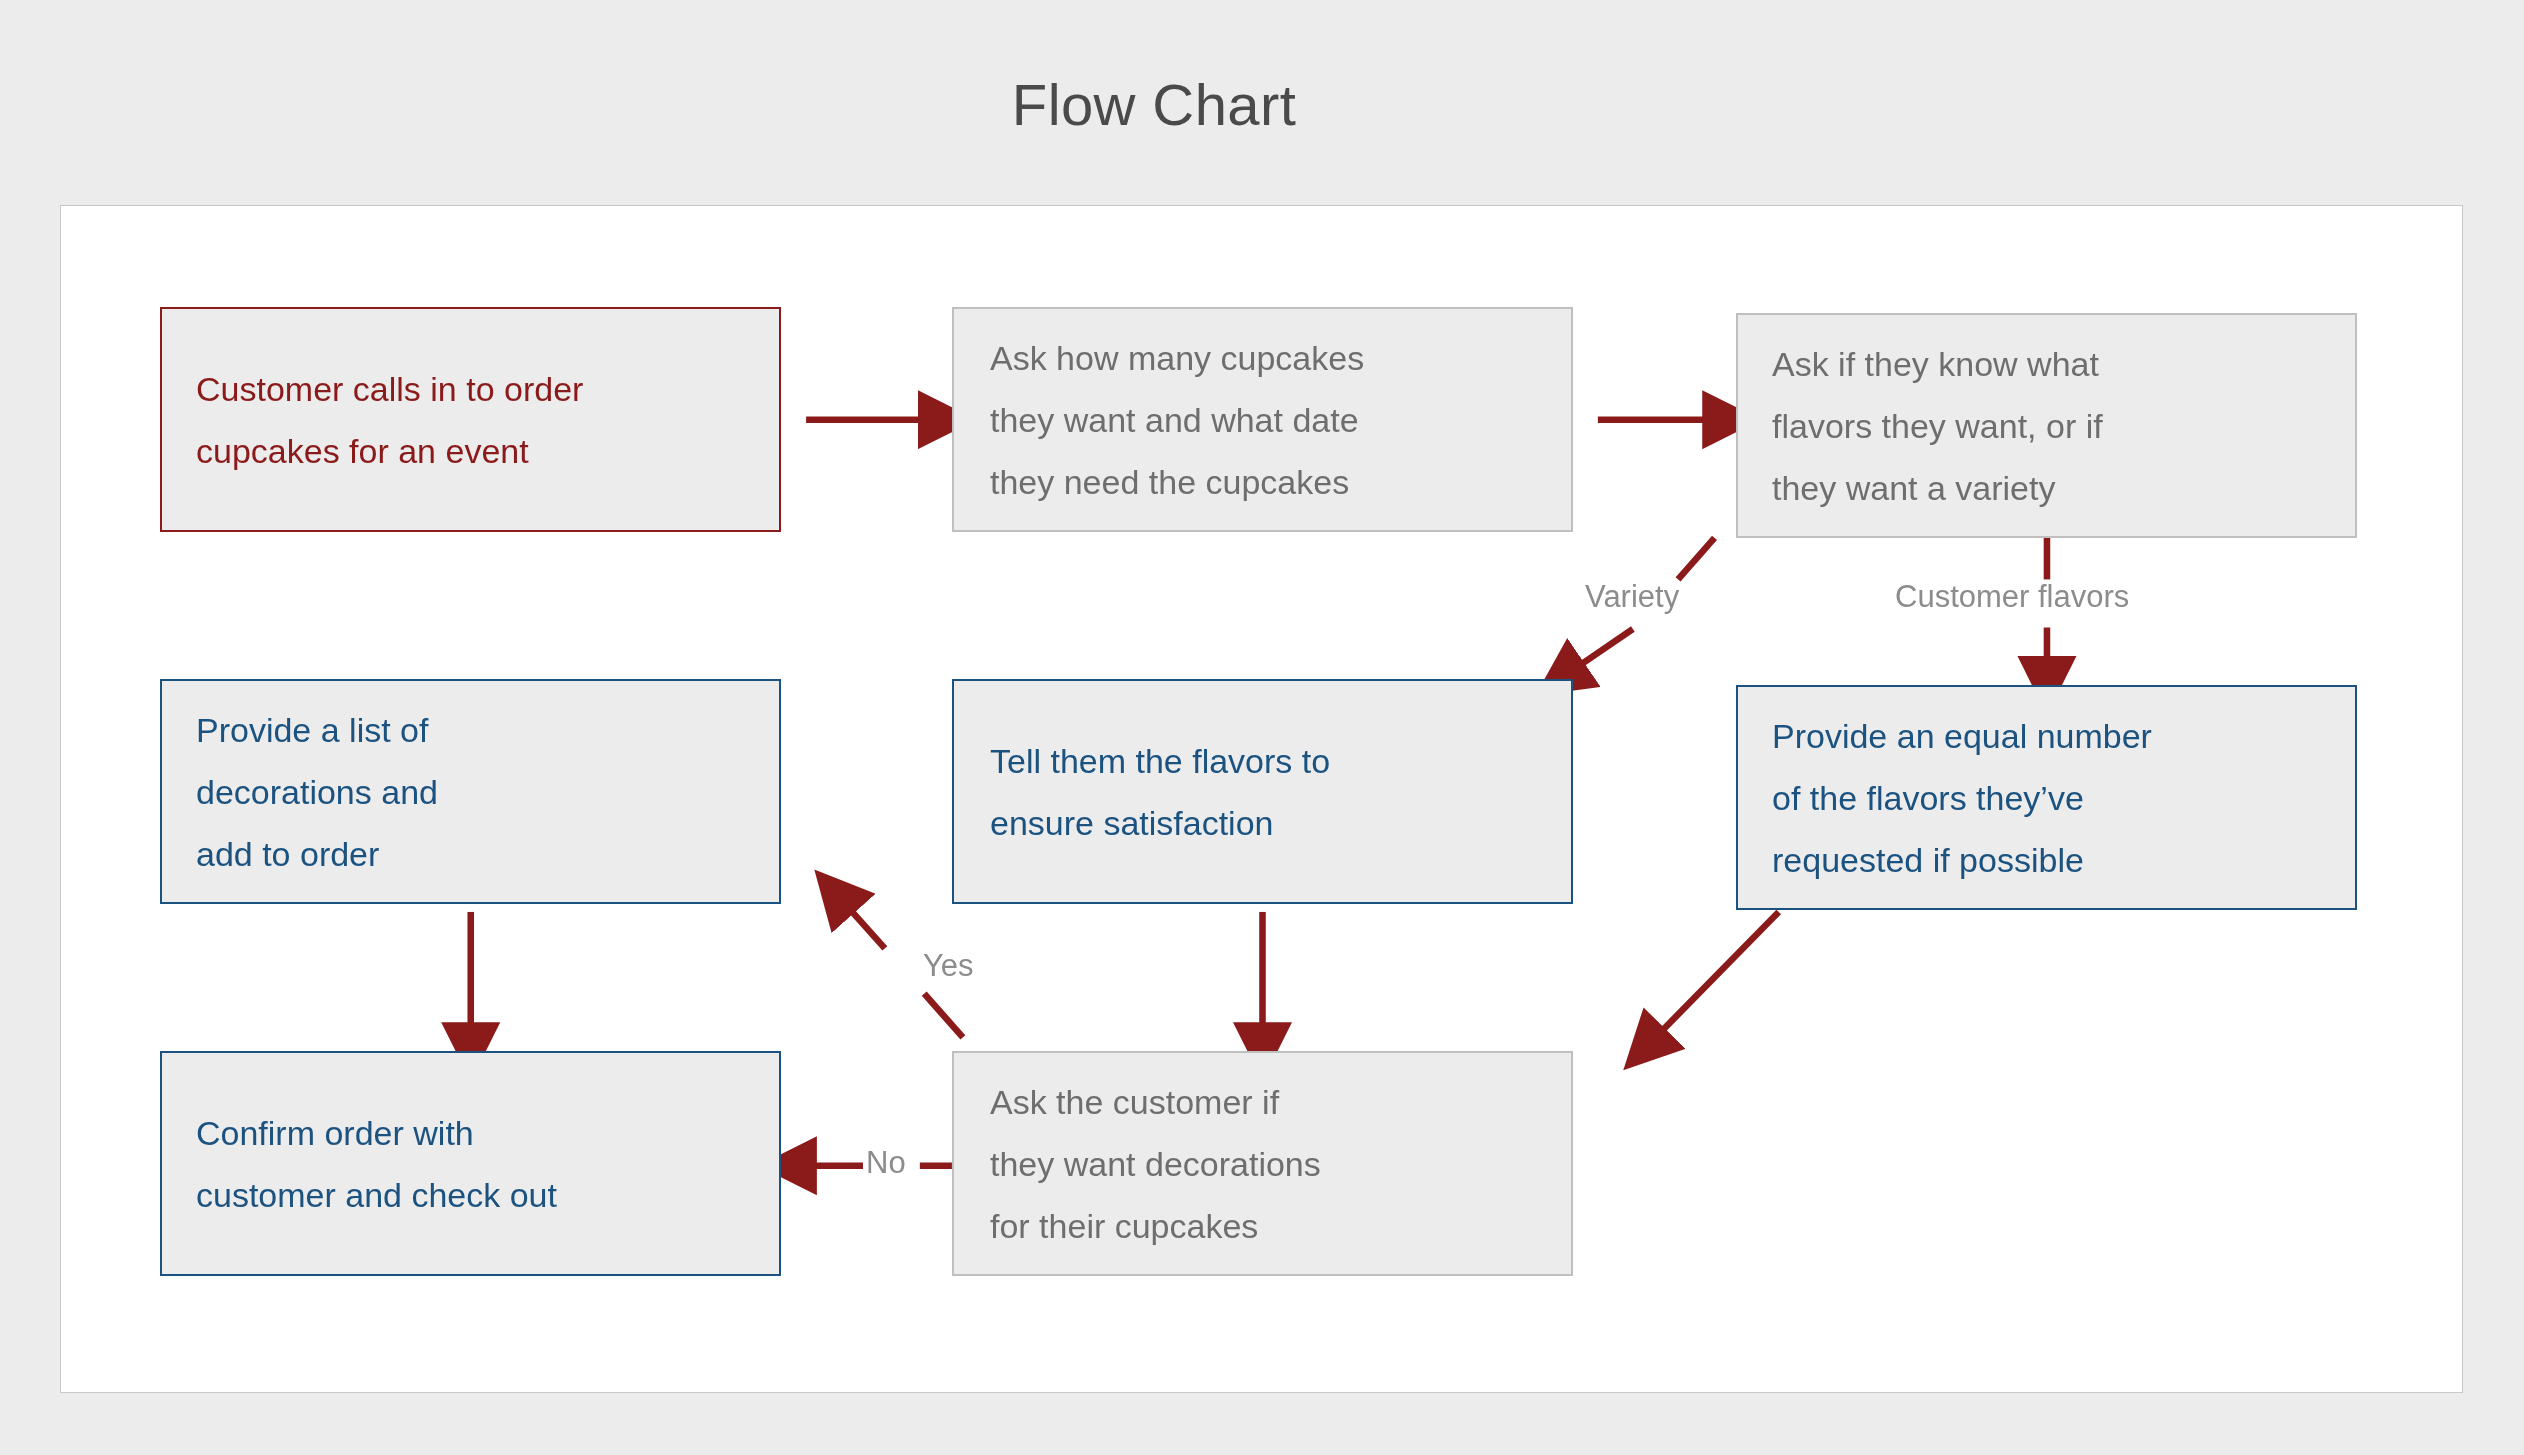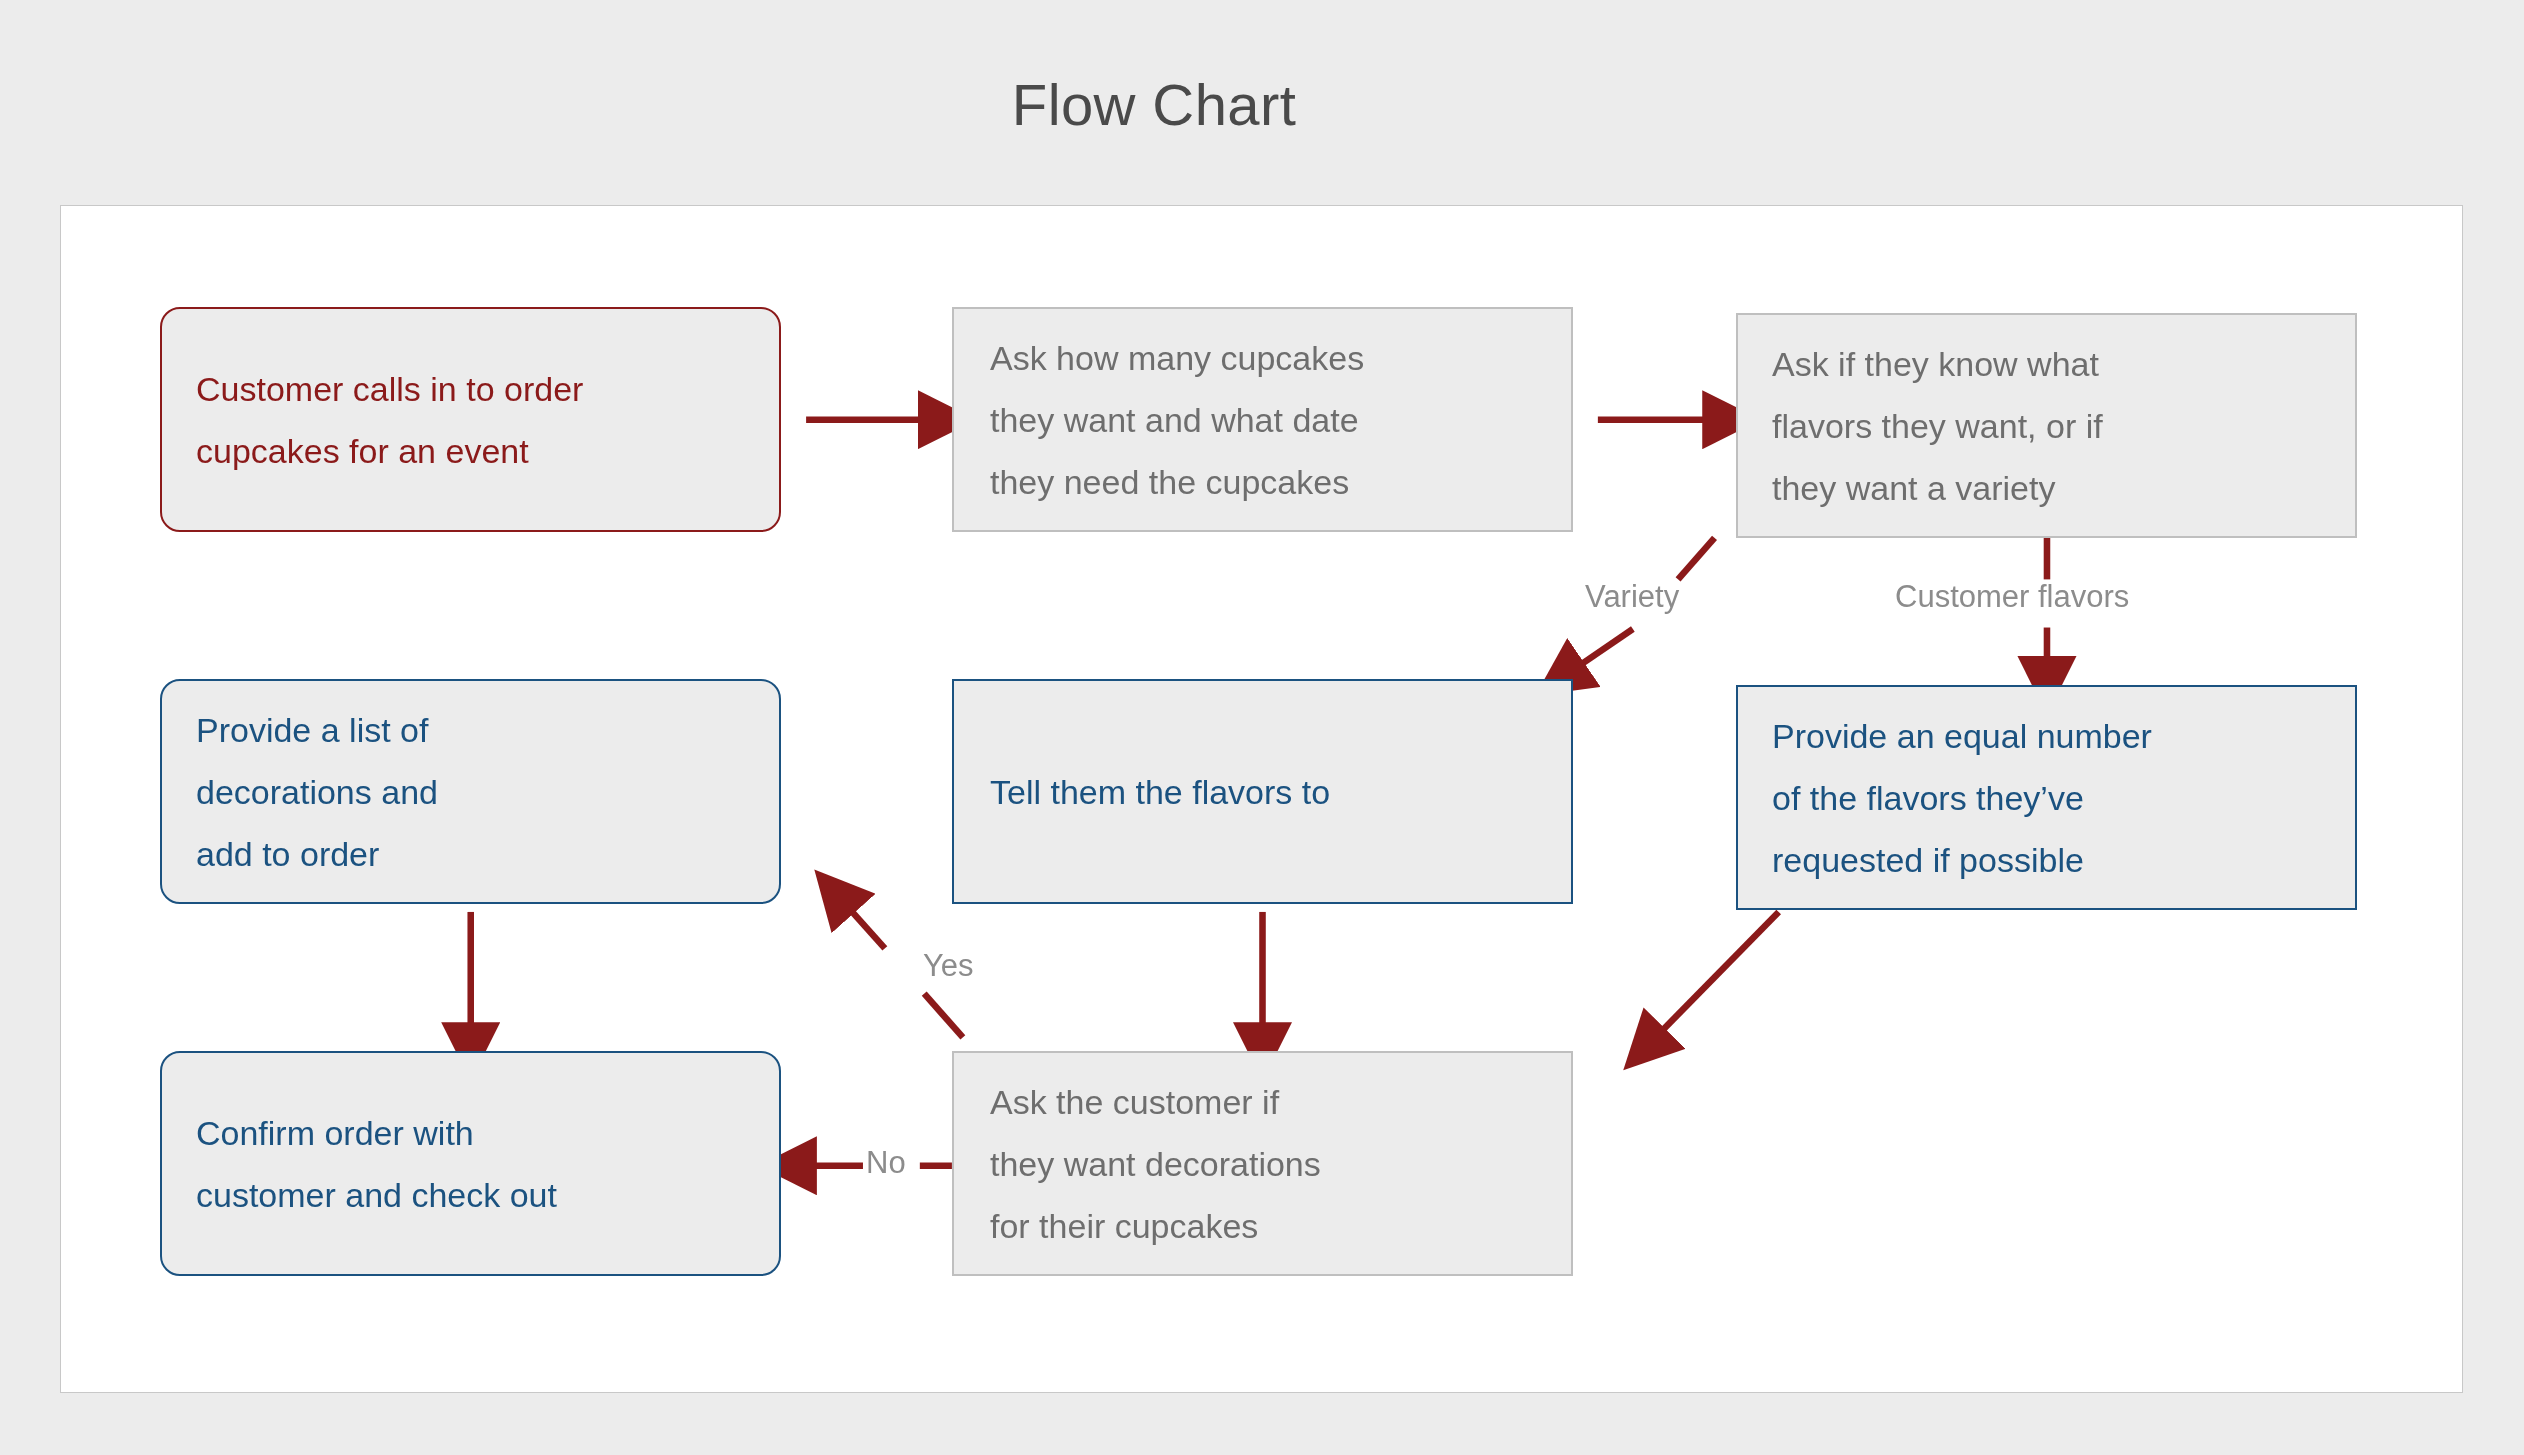--- a/index.html
+++ b/index.html
@@ -45,21 +45,21 @@
   }
   
   .v-maroon{ border:2.9px solid #8B1A1A; }
   .v-maroon .line{ color:#8B1A1A; }
   .v-gray{ border:2.9px solid #BFBFBF; }
   .v-gray .line{ color:#6E6E6E; }
   .v-blue{ border:2.9px solid #1B5280; }
   .v-blue .line{ color:#1B5280; }
 
   
-  .c1{ left:99px; width:621px;border-radius:20px; }
+  .c1{ left:99px; width:621px; }
   .c2{ left:891px; width:621px;padding-left:36px; }
   .c3{ left:1675px; width:621px;margin-top:6px; }
   .r1{ top:101px; height:225px; }
   .r2{ top:473px; height:225px; }
   .r3{ top:845px; height:225px; }
 
   .edge-label{
     position:absolute;
     font-size:31px;
     color:#8C8C8C;
@@ -146,20 +146,21 @@
   </div>
 
   <div class="node v-blue c1 r2">
     <span class="line">Provide a list of</span>
     <span class="line">decorations and</span>
     <span class="line">add to order</span>
   </div>
 
   <div class="node v-blue c2 r2">
     <span class="line">Tell them the flavors to</span>
+    <span class="line">ensure satisfaction</span>
   </div>
 
   <div class="node v-blue c3 r2">
     <span class="line">Provide an equal number</span>
     <span class="line">of the flavors they’ve</span>
     <span class="line">requested if possible</span>
   </div>
 
   <div class="node v-blue c1 r3">
     <span class="line">Confirm order with</span>

